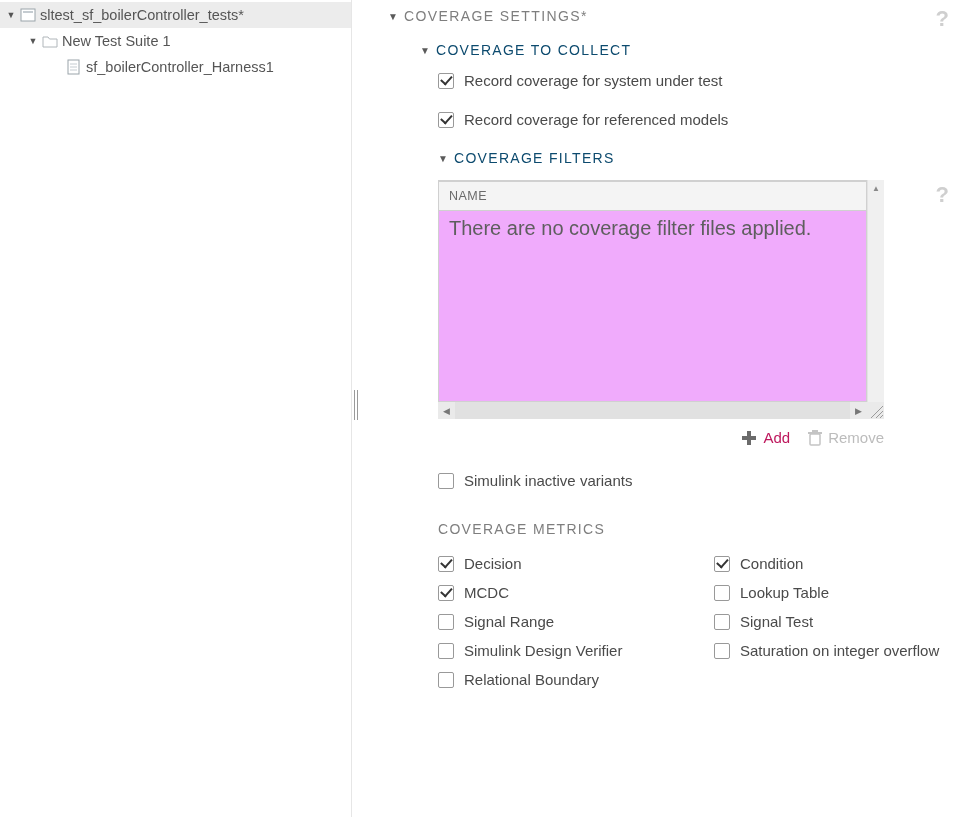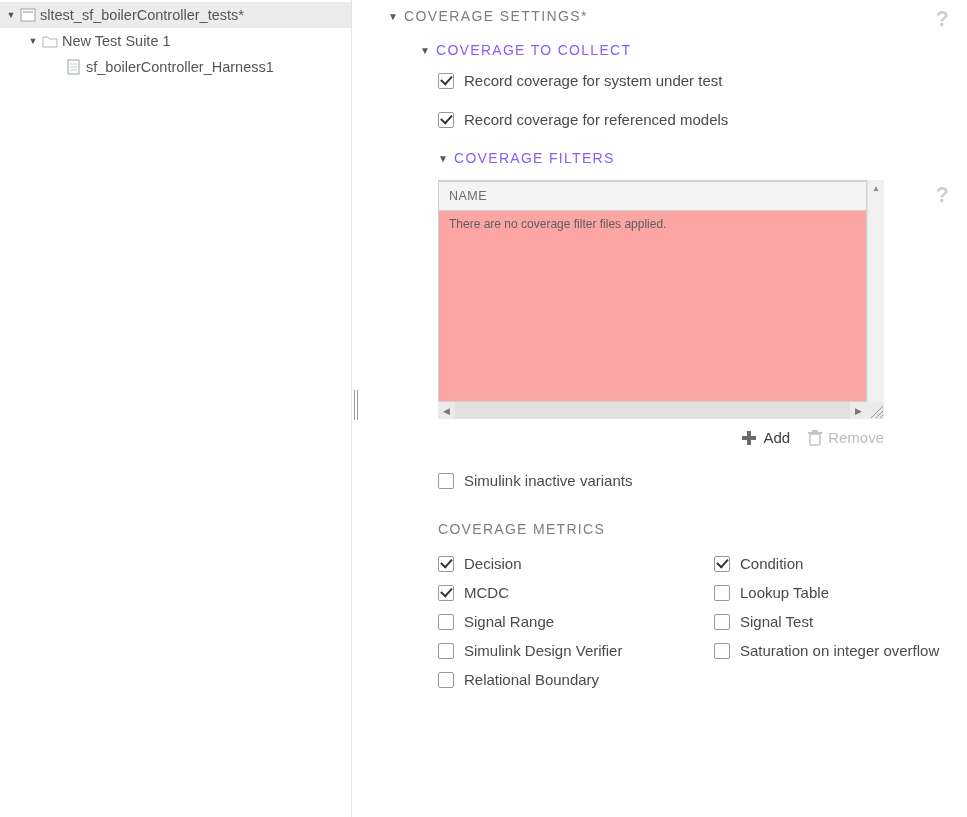--- a/index.html
+++ b/index.html
@@ -26,45 +26,45 @@
   .drag-handle::before{ left:0;} .drag-handle::after{ left:3px;}
 
   .section-header { display: flex; align-items: center; margin: 4px 0 18px 28px; }
   .section-caret { width: 12px; font-size: 10px; cursor: pointer; color: #5a5a5a; }
   .section-title { font-size: 14px; letter-spacing: 1.4px; color: #7e7e7e; margin-left: 4px; }
   .help { color: #cfcfcf; font-size: 22px; font-weight: bold; position: absolute; right: 18px; cursor: help; }
   .help.top1 { top: 6px; }
   .help.top2 { top: 182px; }
 
   .subsection-header { display: flex; align-items: center; margin-left: 60px; margin-bottom: 14px; }
-  .sub-title { font-size: 14px; letter-spacing: 1.3px; color: #8b5cf6; margin-left: 4px; }
+  .sub-title { font-size: 14px; letter-spacing: 1.3px; color: #0c4a6e; margin-left: 4px; }
 
   .checkrow { display: flex; align-items: center; margin-left: 78px; margin-bottom: 22px; font-size: 15px; color: #4a4a4a; }
   .checkbox { width: 16px; height: 16px; border: 1px solid #999; border-radius: 2px; background: #fff; display: flex; align-items: center; justify-content: center; cursor: pointer; }
   .checkbox.checked::after { content: ""; width: 9px; height: 5px; border-left: 2px solid #333; border-bottom: 2px solid #333; transform: rotate(-48deg) translate(1px,-1px); }
   .checkrow .lbl { margin-left: 10px; }
 
   .filters-wrap { margin-left: 78px; margin-bottom: 8px; }
   .filters-header { display:flex; align-items:center; margin-bottom: 14px; }
   .filters-table { width: 446px; border: 1px solid #d0d0d0; }
   .filters-th { background: #f4f4f4; padding: 7px 10px; font-size: 12.5px; letter-spacing: .5px; color: #6b6b6b; border-bottom: 1px solid #d0d0d0; border-top: 1px solid #d0d0d0; }
-  .filters-body { height: 190px; padding: 6px 10px 0 10px; font-size: 12px; color: #5e5e5e; position:relative; background:#fca5a5; }
+  .filters-body { height: 190px; padding: 6px 10px 0 10px; font-size: 20px; color: #5e5e5e; position:relative; background:#f0abfc; }
   .filters-vsb { width: 17px; background:#f0f0f0; border-left:1px solid #e3e3e3; }
   .filters-hsb { height: 17px; background:#e1e1e1; display:flex; align-items:center; }
   .hsb-arrow { width:17px; height:17px; background:#eaeaea; display:flex; align-items:center; justify-content:center; font-size:9px; color:#777; }
   .hsb-track { flex:1; height:17px; }
 
   .filters-outer{ display:flex; width:446px;}
   .filters-core{ flex:1; }
   .filters-below{ width:446px; display:flex;}
   .resize-grip{ width:17px; height:17px; background:#eaeaea; }
 
   .actions { width: 446px; margin-left:78px; display: flex; justify-content: flex-end; gap: 18px; margin-top: 10px; margin-bottom: 26px; }
   .action { display: flex; align-items: center; gap: 6px; font-size: 15px; cursor: pointer; }
-  .action.add { color: #404040; }
+  .action.add { color: #be185d; }
   .action.remove { color: #bcbcbc; }
 
   .exclude-row { margin-left: 78px; margin-bottom: 32px; }
 
   .metrics-head { margin-left: 78px; font-size: 14px; letter-spacing: 1.3px; color: #7e7e7e; margin-bottom: 18px; }
   .metrics-grid { margin-left: 78px; display: grid; grid-template-columns: 264px 1fr; row-gap: 22px; column-gap: 10px; font-size: 15px; color: #4a4a4a; gap: 12px; }
   .metric { display: flex; align-items: center; gap: 10px; }
 </style>
 </head>
 <body>

